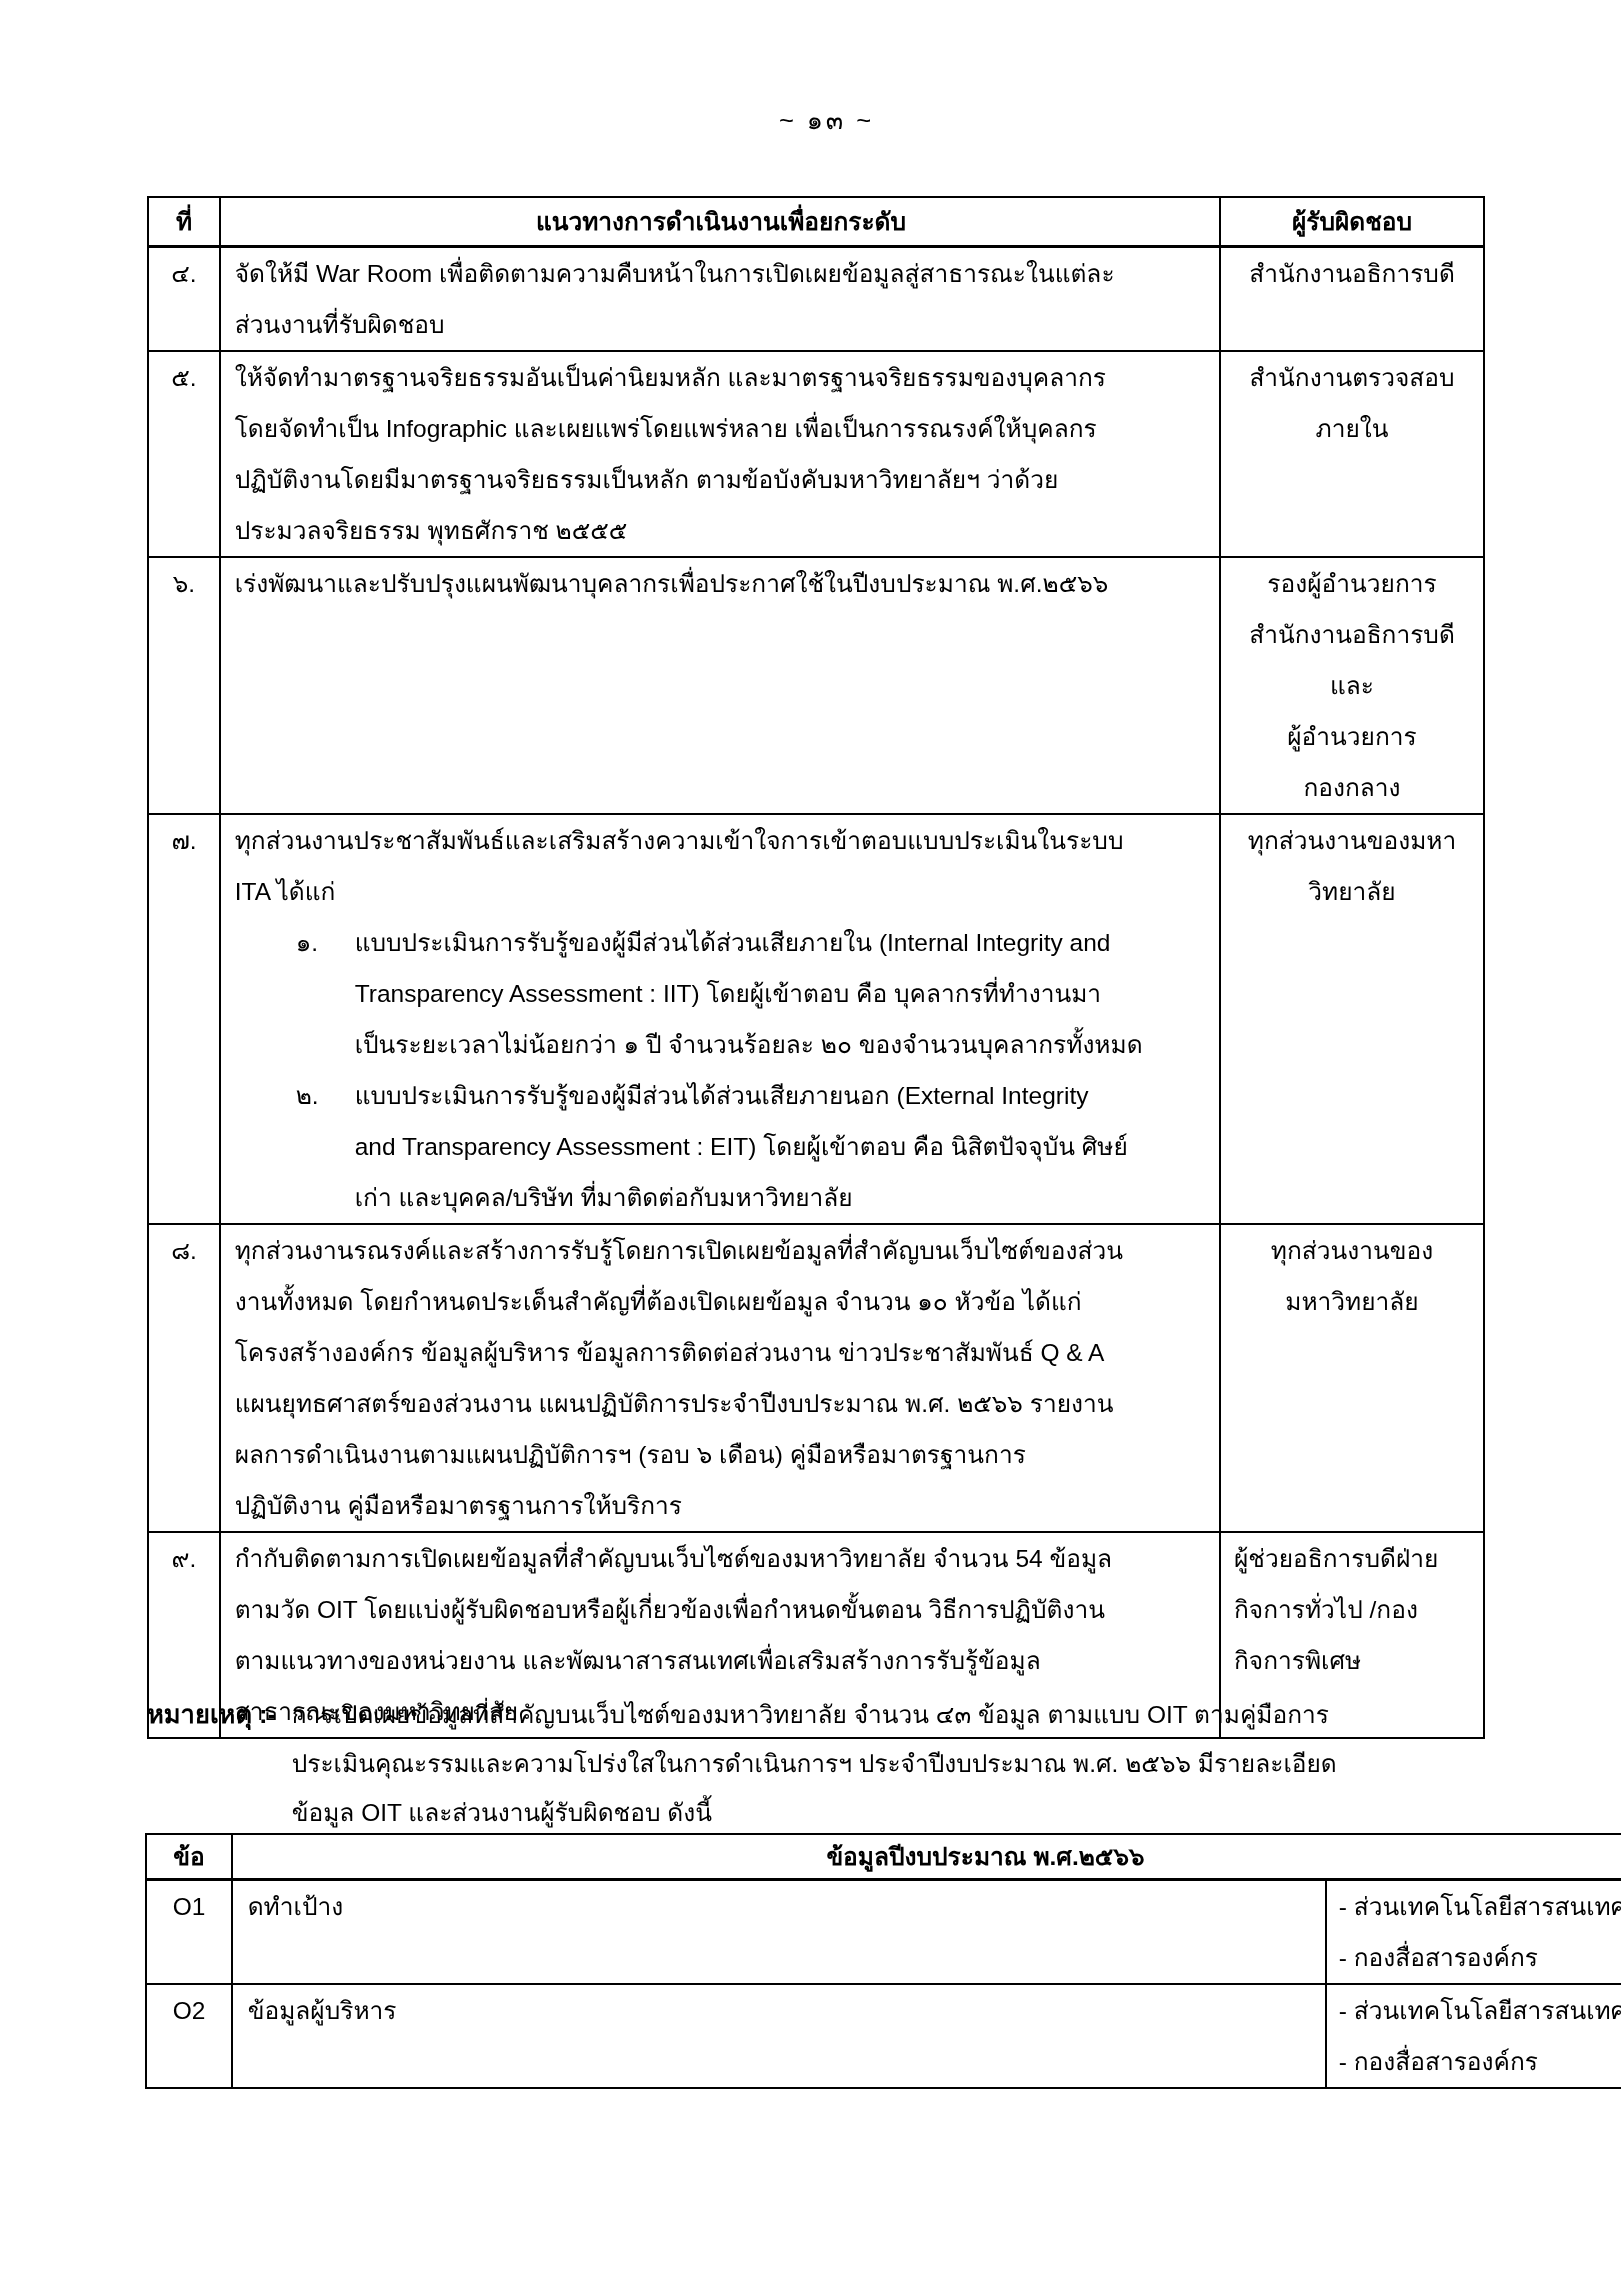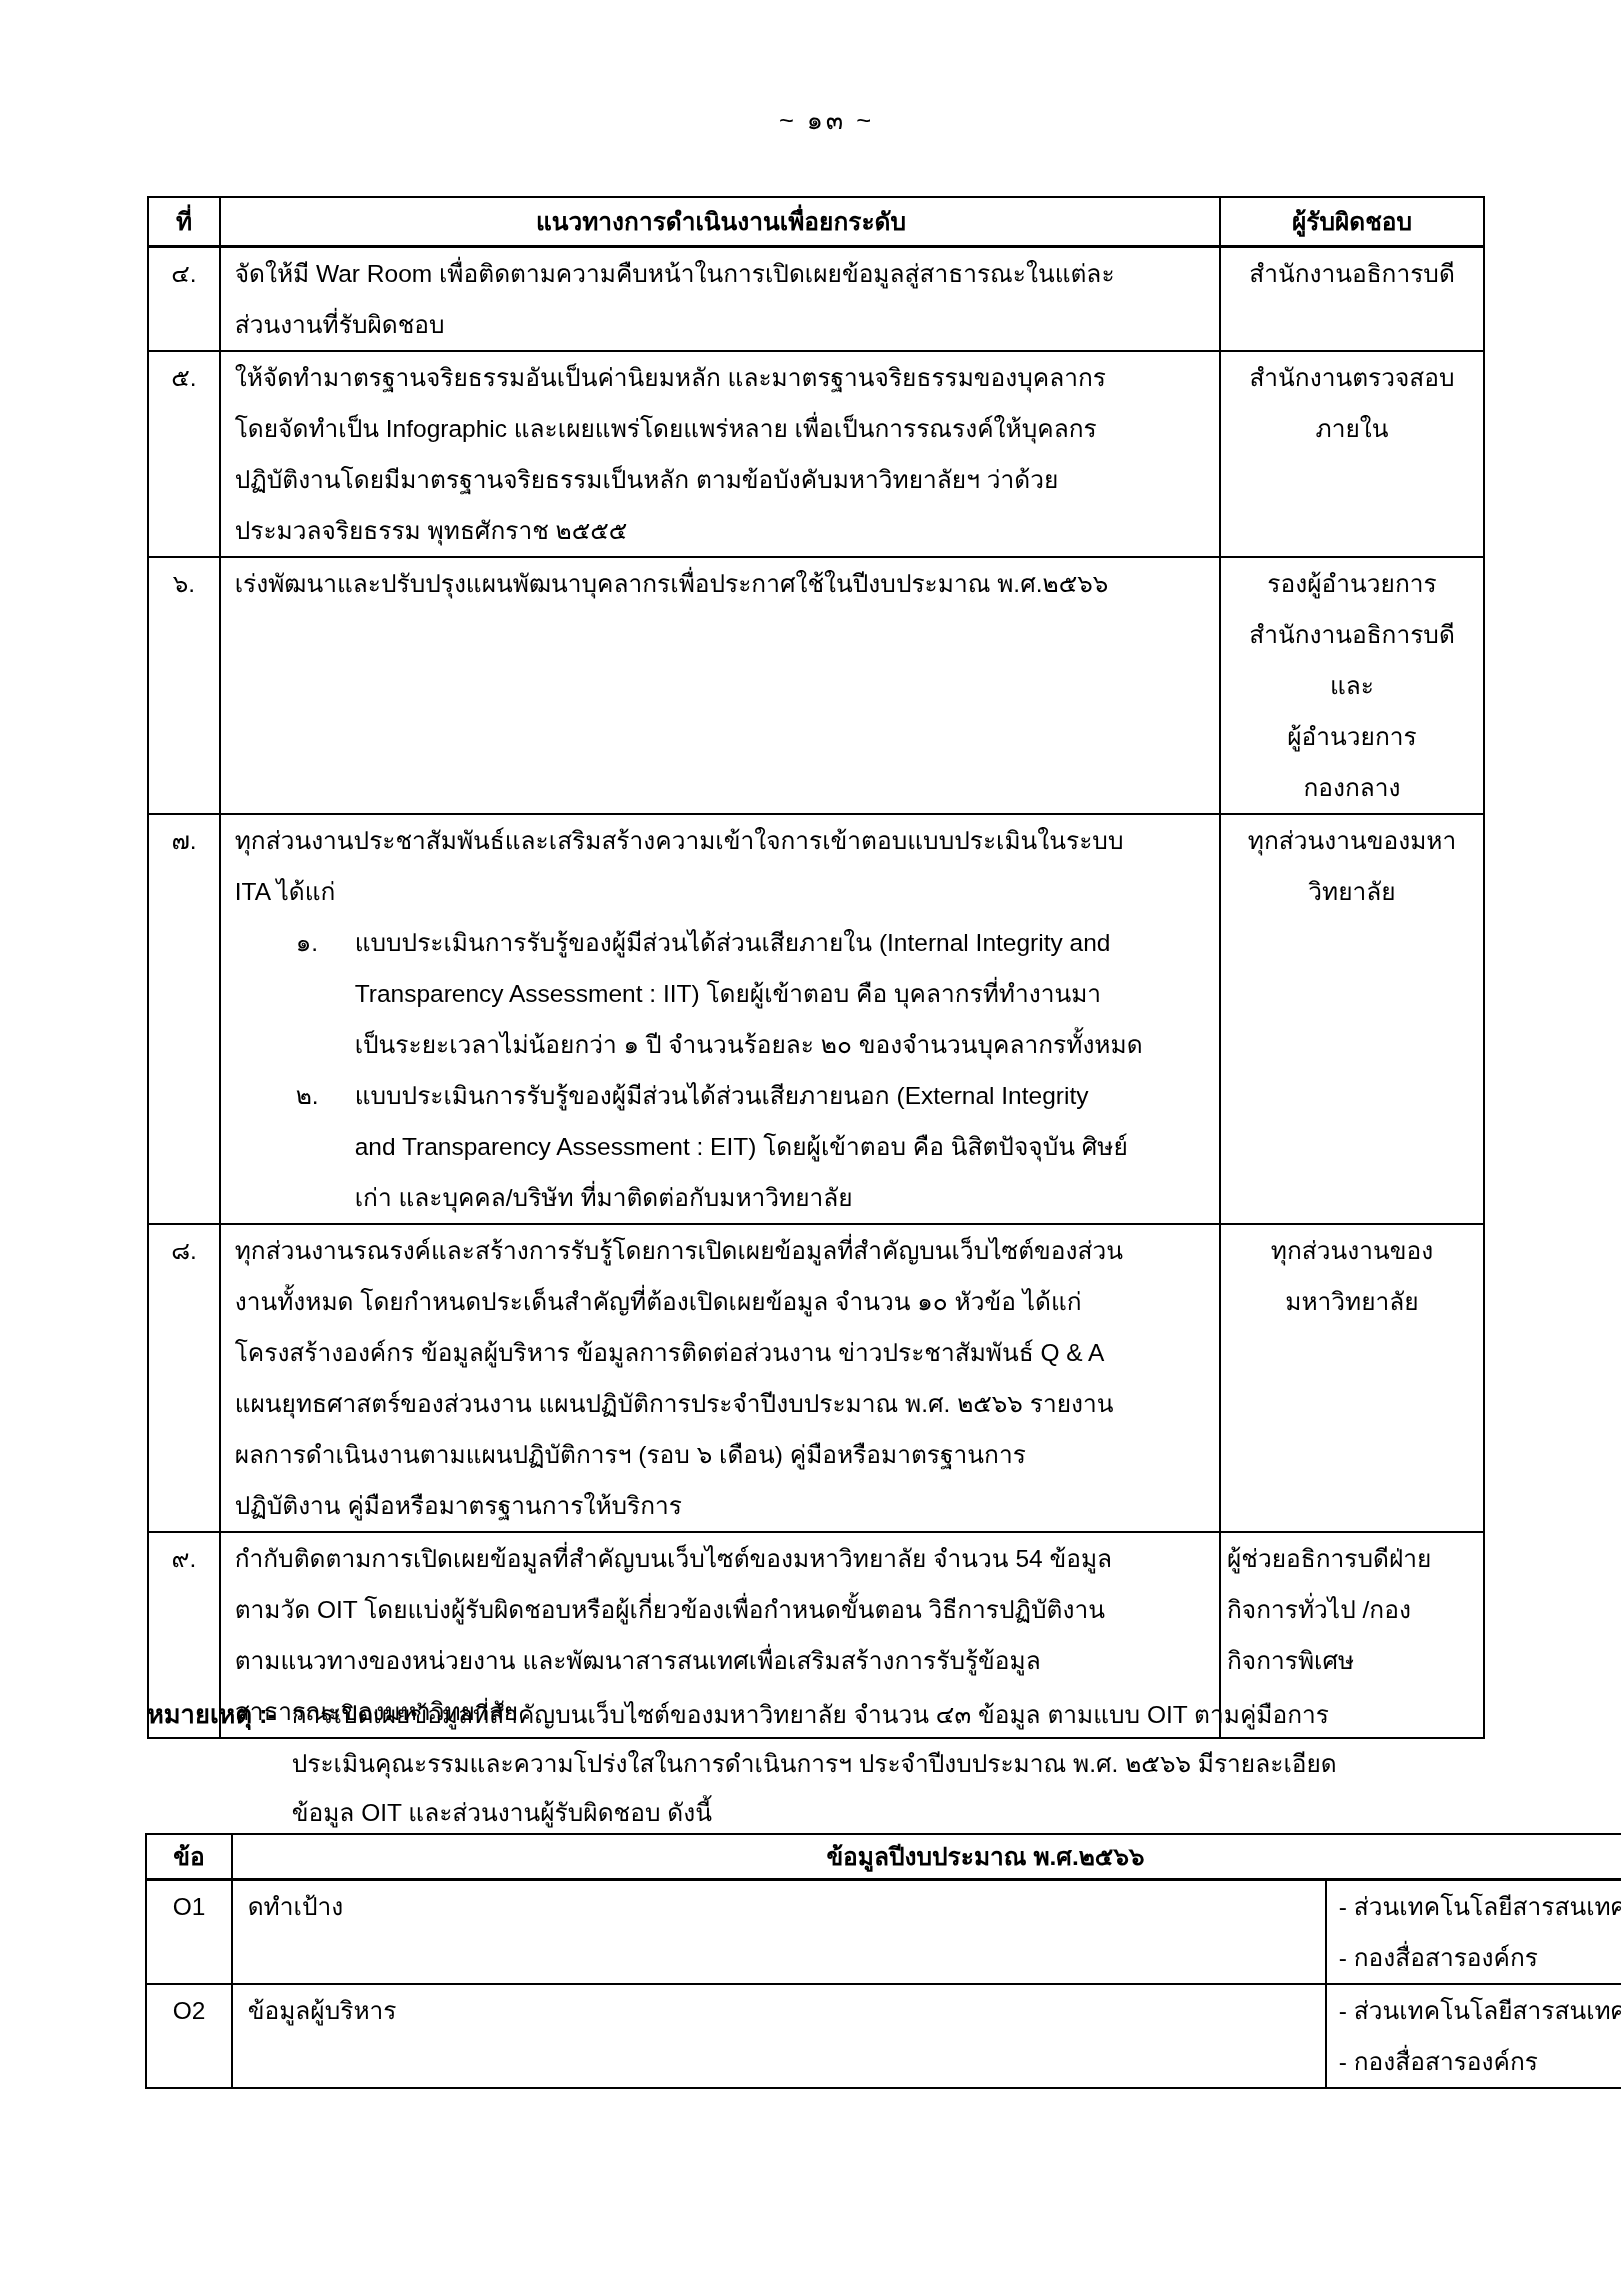--- a/index.html
+++ b/index.html
@@ -27,21 +27,21 @@
   .c-resp{flex:0 0 262px;width:262px;box-sizing:border-box;text-align:center;
         padding:0 5.9px;line-height:51px;}
   .hdr .c-no,.hdr .c-main,.hdr .c-resp{line-height:47px;text-align:center;}
   .pre{white-space:pre-line;}
   .h-r4{min-height:96px;}
   .h-r5{min-height:200px;}
   .h-r6{min-height:237px;}
   .h-r7{min-height:409px;}
   .h-r8{min-height:278px;}
   .h-r9{min-height:193px;}
-  .resp-left{text-align:left;padding-left:6px;}
+  .resp-left{text-align:left;padding-left:13px;}
   .ita-list{margin-left:61px;}
   .list-item{display:flex;}
   .li-num{flex:0 0 59px;width:59px;line-height:51px;}
   .li-text{flex:1;white-space:pre-line;line-height:51px;}
   
   .note{
     position:absolute;left:147px;top:1690px;width:1353px;
     display:flex;font-size:24.5px;line-height:49px;
   }
   .note-label{font-weight:bold;white-space:nowrap;margin-right:15.7px;font-size:25.5px;}

